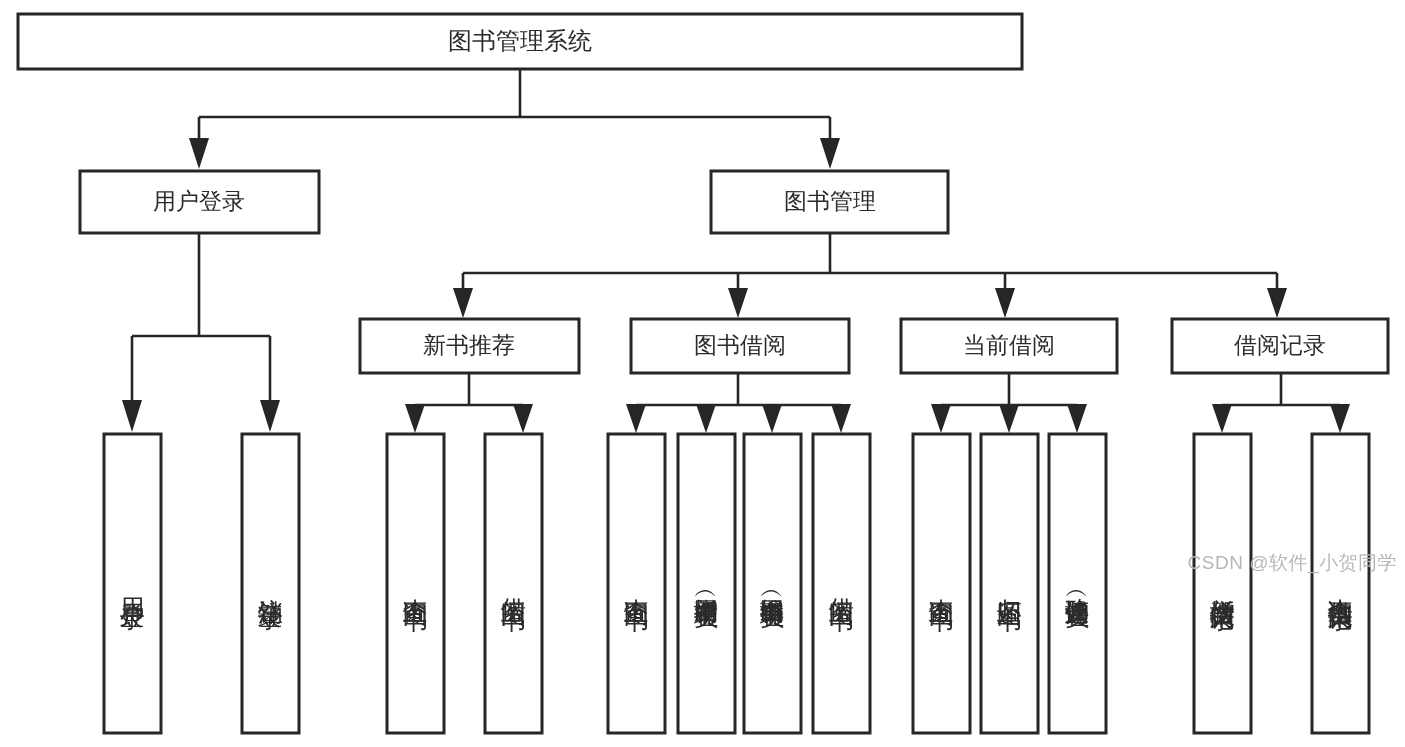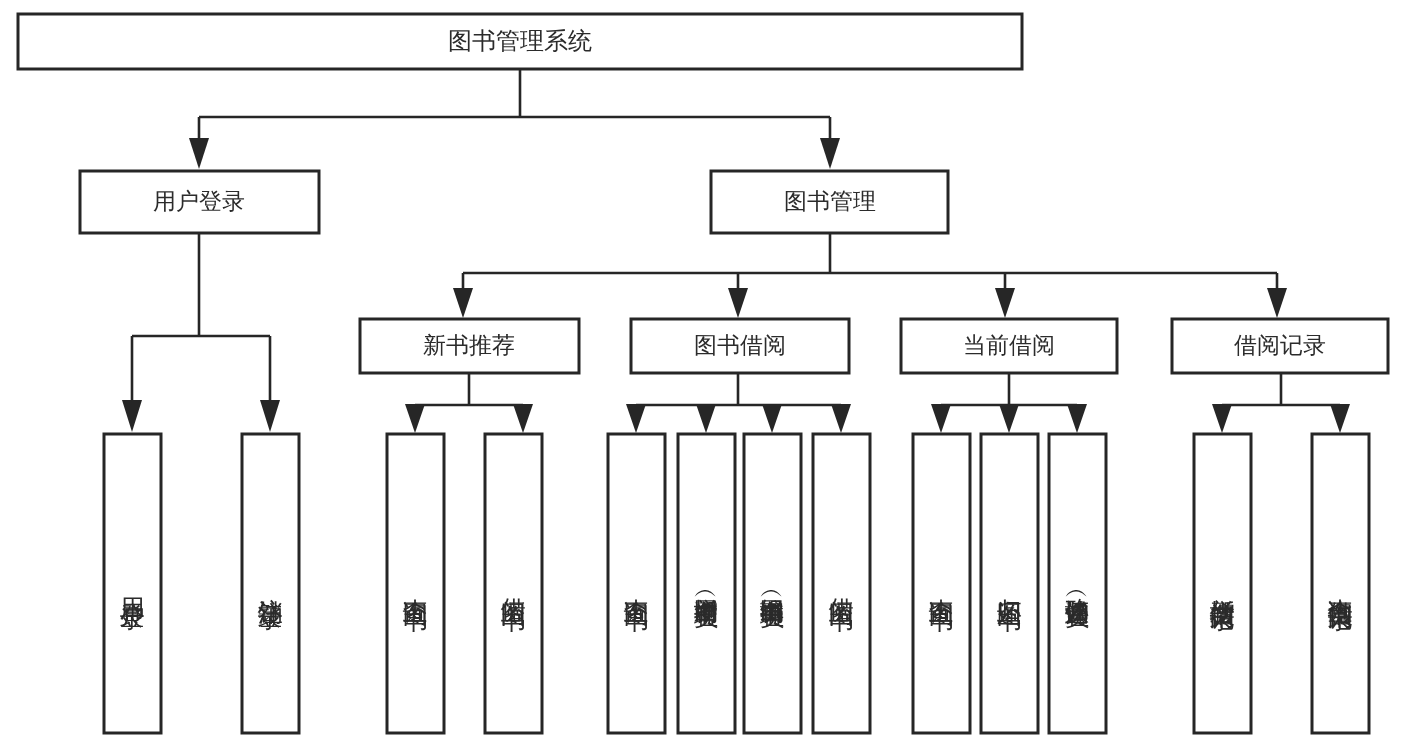--- a/index.html
+++ b/index.html
@@ -208,14 +208,15 @@
   <div class="vlabel" style="left:744px; top:434px; width:57px; height:299px; font-size:24px; letter-spacing:1px;">编辑图书（管理员）</div>
   <div class="vlabel" style="left:813px; top:434px; width:57px; height:299px;">借阅图书</div>
 
   <div class="vlabel" style="left:913px; top:434px; width:57px; height:299px;">查询图书</div>
   <div class="vlabel" style="left:981px; top:434px; width:57px; height:299px;">归还图书</div>
   <div class="vlabel" style="left:1049px; top:434px; width:57px; height:299px; font-size:24px; letter-spacing:1px;">确认归还（管理员）</div>
 
   <div class="vlabel" style="left:1194px; top:434px; width:57px; height:299px; letter-spacing:2px;">新增借阅记录</div>
   <div class="vlabel" style="left:1312px; top:434px; width:57px; height:299px; letter-spacing:2px;">查询借阅记录</div>
 
+  <div class="watermark">CSDN @软件_小贺同学</div>
 
 </div>
 
 </body></html>

